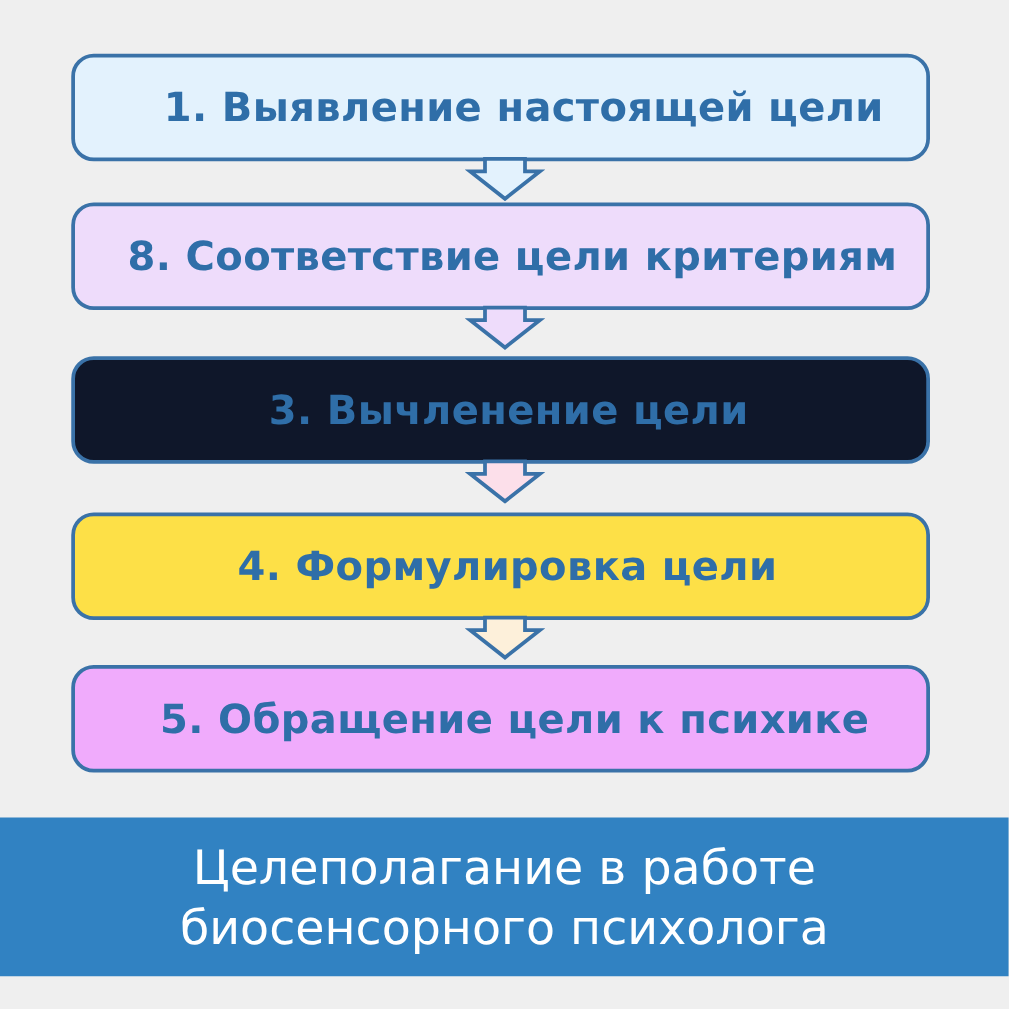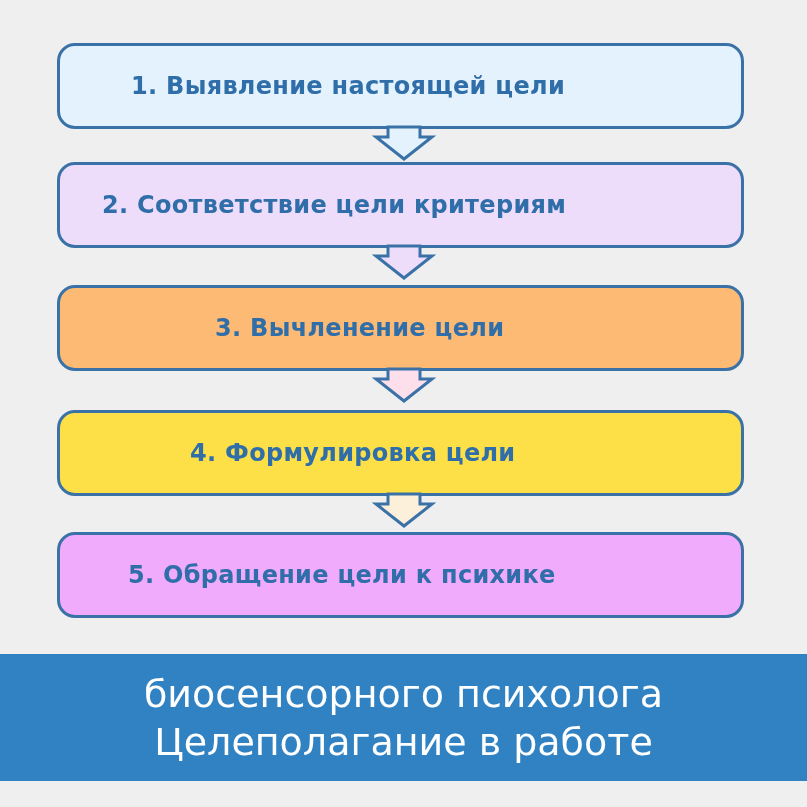--- a/index.html
+++ b/index.html
@@ -9,21 +9,21 @@
       font-family: "DejaVu Sans", sans-serif;
     }
     .step {
       position: absolute; left: 57px; width: 687px; height: 86px;
       box-sizing: border-box;
       border: 3px solid #3a72a8; border-radius: 18px;
     }
     .step-label {
       position: absolute; top: 0; bottom: 0;
       display: flex; align-items: center;
-      font-weight: bold; font-size: 24px; color: #2f6ea8;
+      font-weight: bold; font-size: 32px; color: #2f6ea8;
       white-space: nowrap; letter-spacing: 0.3px;
     }
     .arrow { position: absolute; left: 372px; width: 64px; height: 36px; }
     .banner {
       position: absolute; left: 0; top: 654px; width: 807px; height: 127px;
       background: #3182c2; color: #ffffff;
       display: flex; flex-direction: column; align-items: center; justify-content: center;
       font-size: 38px; line-height: 48px; font-weight: normal;
     }
   </style>
@@ -31,40 +31,40 @@
 <body>
 
 <div class="step" style="top:43px;background:#e3f2fd;">
   <span class="step-label" style="left:71px;">1. Выявление настоящей цели</span>
 </div>
 <svg class="arrow" style="top:125px;" viewBox="0 0 64 36">
   <polygon points="16,2 48,2 48,12 60,12 32,34 4,12 16,12" fill="#e3f2fd" stroke="#3a72a8" stroke-width="3" stroke-linejoin="miter"></polygon>
 </svg>
 
 <div class="step" style="top:162px;background:#eedcfb;">
-  <span class="step-label" style="left:42px;">2. Соответствие цели критериям</span>
+  <span class="step-label" style="left:42px;">8. Соответствие цели критериям</span>
 </div>
 <svg class="arrow" style="top:244px;" viewBox="0 0 64 36">
   <polygon points="16,2 48,2 48,12 60,12 32,34 4,12 16,12" fill="#eedcfb" stroke="#3a72a8" stroke-width="3"></polygon>
 </svg>
 
-<div class="step" style="top:285px;background:#fdba74;">
+<div class="step" style="top:285px;background:#0f172a;">
   <span class="step-label" style="left:155px;">3. Вычленение цели</span>
 </div>
 <svg class="arrow" style="top:367px;" viewBox="0 0 64 36">
   <polygon points="16,2 48,2 48,12 60,12 32,34 4,12 16,12" fill="#fcdfea" stroke="#3a72a8" stroke-width="3"></polygon>
 </svg>
 
 <div class="step" style="top:410px;background:#fde047;">
   <span class="step-label" style="left:130px;">4. Формулировка цели</span>
 </div>
 <svg class="arrow" style="top:492px;" viewBox="0 0 64 36">
   <polygon points="16,2 48,2 48,12 60,12 32,34 4,12 16,12" fill="#fdf0da" stroke="#3a72a8" stroke-width="3"></polygon>
 </svg>
 
 <div class="step" style="top:532px;background:#f0abfc;">
   <span class="step-label" style="left:68px;">5. Обращение цели к психике</span>
 </div>
 
 <div class="banner">
+  <div>Целеполагание в работе</div>
   <div>биосенсорного психолога</div>
-  <div>Целеполагание в работе</div>
 </div>
 
 </body></html>

